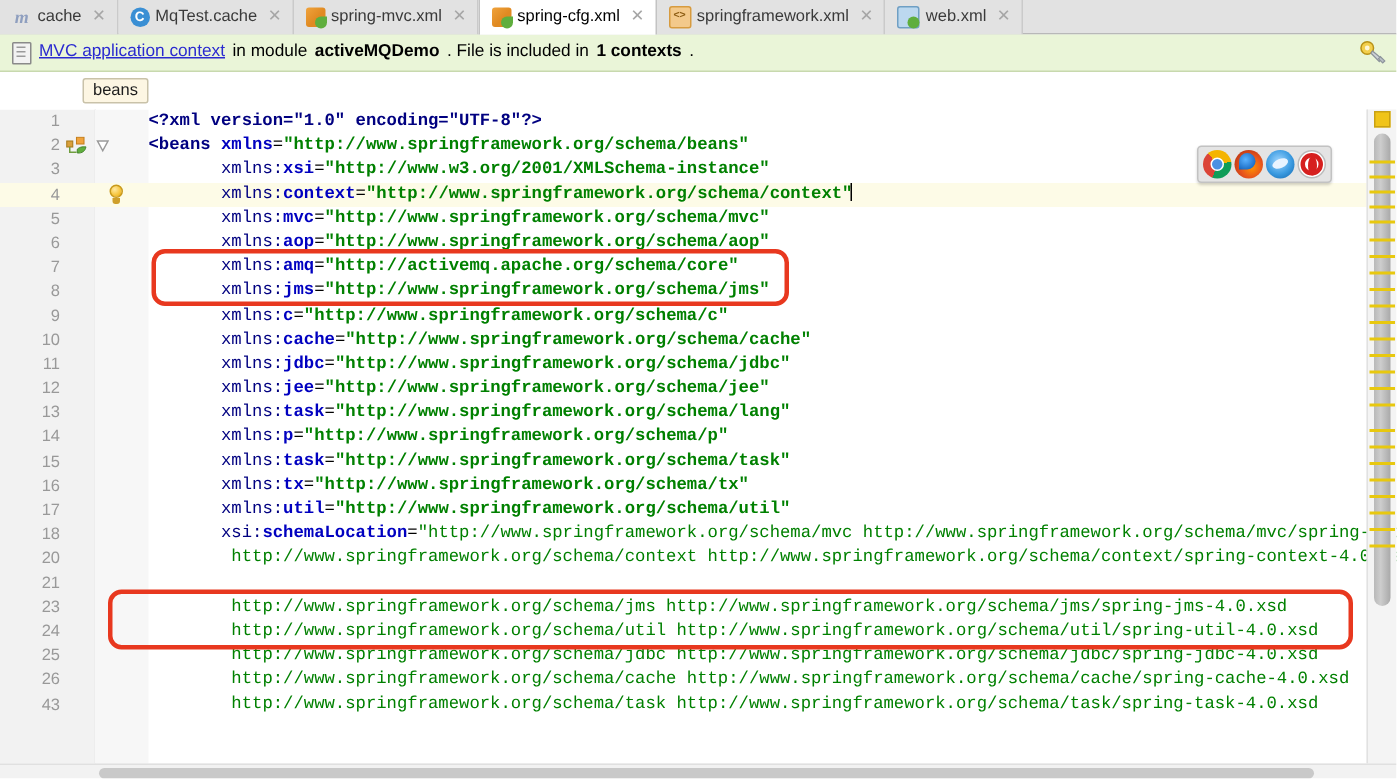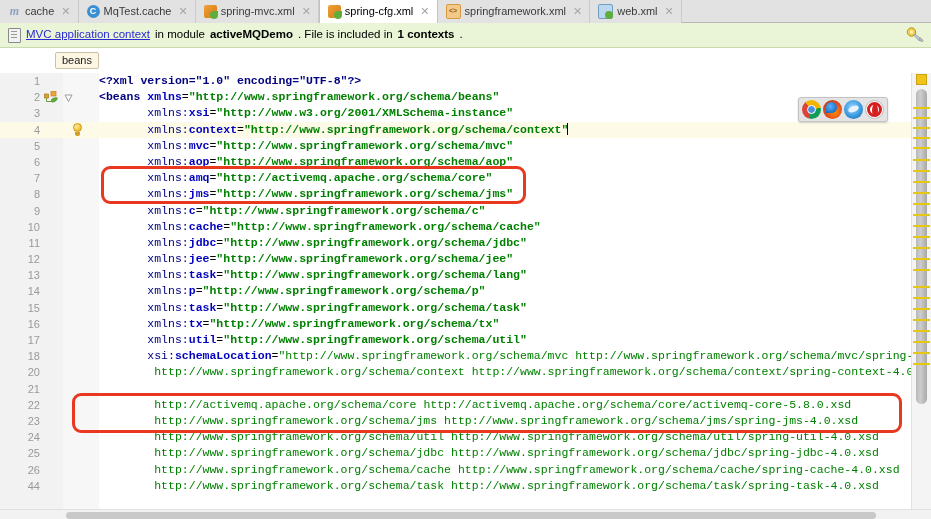--- a/index.html
+++ b/index.html
@@ -352,26 +352,25 @@
         <div class="row"><span class="lnum">11</span><span class="code">       <span class="attr2">xmlns:</span><span class="attr">jdbc</span><span class="plain">=</span><span class="s">"http://www.springframework.org/schema/jdbc"</span></span></div>
         <div class="row"><span class="lnum">12</span><span class="code">       <span class="attr2">xmlns:</span><span class="attr">jee</span><span class="plain">=</span><span class="s">"http://www.springframework.org/schema/jee"</span></span></div>
         <div class="row"><span class="lnum">13</span><span class="code">       <span class="attr2">xmlns:</span><span class="attr">task</span><span class="plain">=</span><span class="s">"http://www.springframework.org/schema/lang"</span></span></div>
         <div class="row"><span class="lnum">14</span><span class="code">       <span class="attr2">xmlns:</span><span class="attr">p</span><span class="plain">=</span><span class="s">"http://www.springframework.org/schema/p"</span></span></div>
         <div class="row"><span class="lnum">15</span><span class="code">       <span class="attr2">xmlns:</span><span class="attr">task</span><span class="plain">=</span><span class="s">"http://www.springframework.org/schema/task"</span></span></div>
         <div class="row"><span class="lnum">16</span><span class="code">       <span class="attr2">xmlns:</span><span class="attr">tx</span><span class="plain">=</span><span class="s">"http://www.springframework.org/schema/tx"</span></span></div>
         <div class="row"><span class="lnum">17</span><span class="code">       <span class="attr2">xmlns:</span><span class="attr">util</span><span class="plain">=</span><span class="s">"http://www.springframework.org/schema/util"</span></span></div>
         <div class="row"><span class="lnum">18</span><span class="code">       <span class="attr2">xsi:</span><span class="attr">schemaLocation</span><span class="plain">=</span><span class="s2">"http://www.springframework.org/schema/mvc http://www.springframework.org/schema/mvc/spring-mvc-4.</span></span></div>
         <div class="row"><span class="lnum">20</span><span class="code">        <span class="s2">http://www.springframework.org/schema/context</span> <span class="s2">http://www.springframework.org/schema/context/spring-context-4.0.xsd</span></span></div>
         <div class="row"><span class="lnum">21</span></div>
-        <div class="row"><span class="lnum">22</span><span class="code">        <span class="s2">http://activemq.apache.org/schema/core</span> <span class="s2">http://activemq.apache.org/schema/core/activemq-core-5.8.0.xsd</span></span></div>
         <div class="row"><span class="lnum">23</span><span class="code">        <span class="s2">http://www.springframework.org/schema/jms</span> <span class="s2">http://www.springframework.org/schema/jms/spring-jms-4.0.xsd</span></span></div>
         <div class="row"><span class="lnum">24</span><span class="code">        <span class="s2">http://www.springframework.org/schema/util</span> <span class="s2">http://www.springframework.org/schema/util/spring-util-4.0.xsd</span></span></div>
         <div class="row"><span class="lnum">25</span><span class="code">        <span class="s2">http://www.springframework.org/schema/jdbc</span> <span class="s2">http://www.springframework.org/schema/jdbc/spring-jdbc-4.0.xsd</span></span></div>
         <div class="row"><span class="lnum">26</span><span class="code">        <span class="s2">http://www.springframework.org/schema/cache</span> <span class="s2">http://www.springframework.org/schema/cache/spring-cache-4.0.xsd</span></span></div>
-        <div class="row"><span class="lnum">44</span><span class="code">        <span class="s2">http://www.springframework.org/schema/task</span> <span class="s2">http://www.springframework.org/schema/task/spring-task-4.0.xsd</span></span></div>
+        <div class="row"><span class="lnum">43</span><span class="code">        <span class="s2">http://www.springframework.org/schema/task</span> <span class="s2">http://www.springframework.org/schema/task/spring-task-4.0.xsd</span></span></div>
       </div>
 
     <div class="g-bean" style="top:18px;">
       <svg width="14" height="13" viewBox="0 0 14 13" aria-hidden="true">
         <rect x="7" y="0.5" width="5" height="4.5" fill="#f0a33c" stroke="#c47f1d" stroke-width="0.7"></rect>
         <rect x="0.5" y="3" width="4" height="4" fill="#d9a03c" stroke="#a87a1b" stroke-width="0.7"></rect>
         <path d="M2.5 7 L2.5 10.5 L7 10.5" stroke="#6f9e3e" stroke-width="1" fill="none"></path>
         <path d="M7.5 8.5c2-2 4.5-1.6 5.8-1.6-.4 2.6-2.2 4.4-5.8 4.1z" fill="#5fae3d" stroke="#3e7d26" stroke-width="0.6"></path>
       </svg>
     </div>

